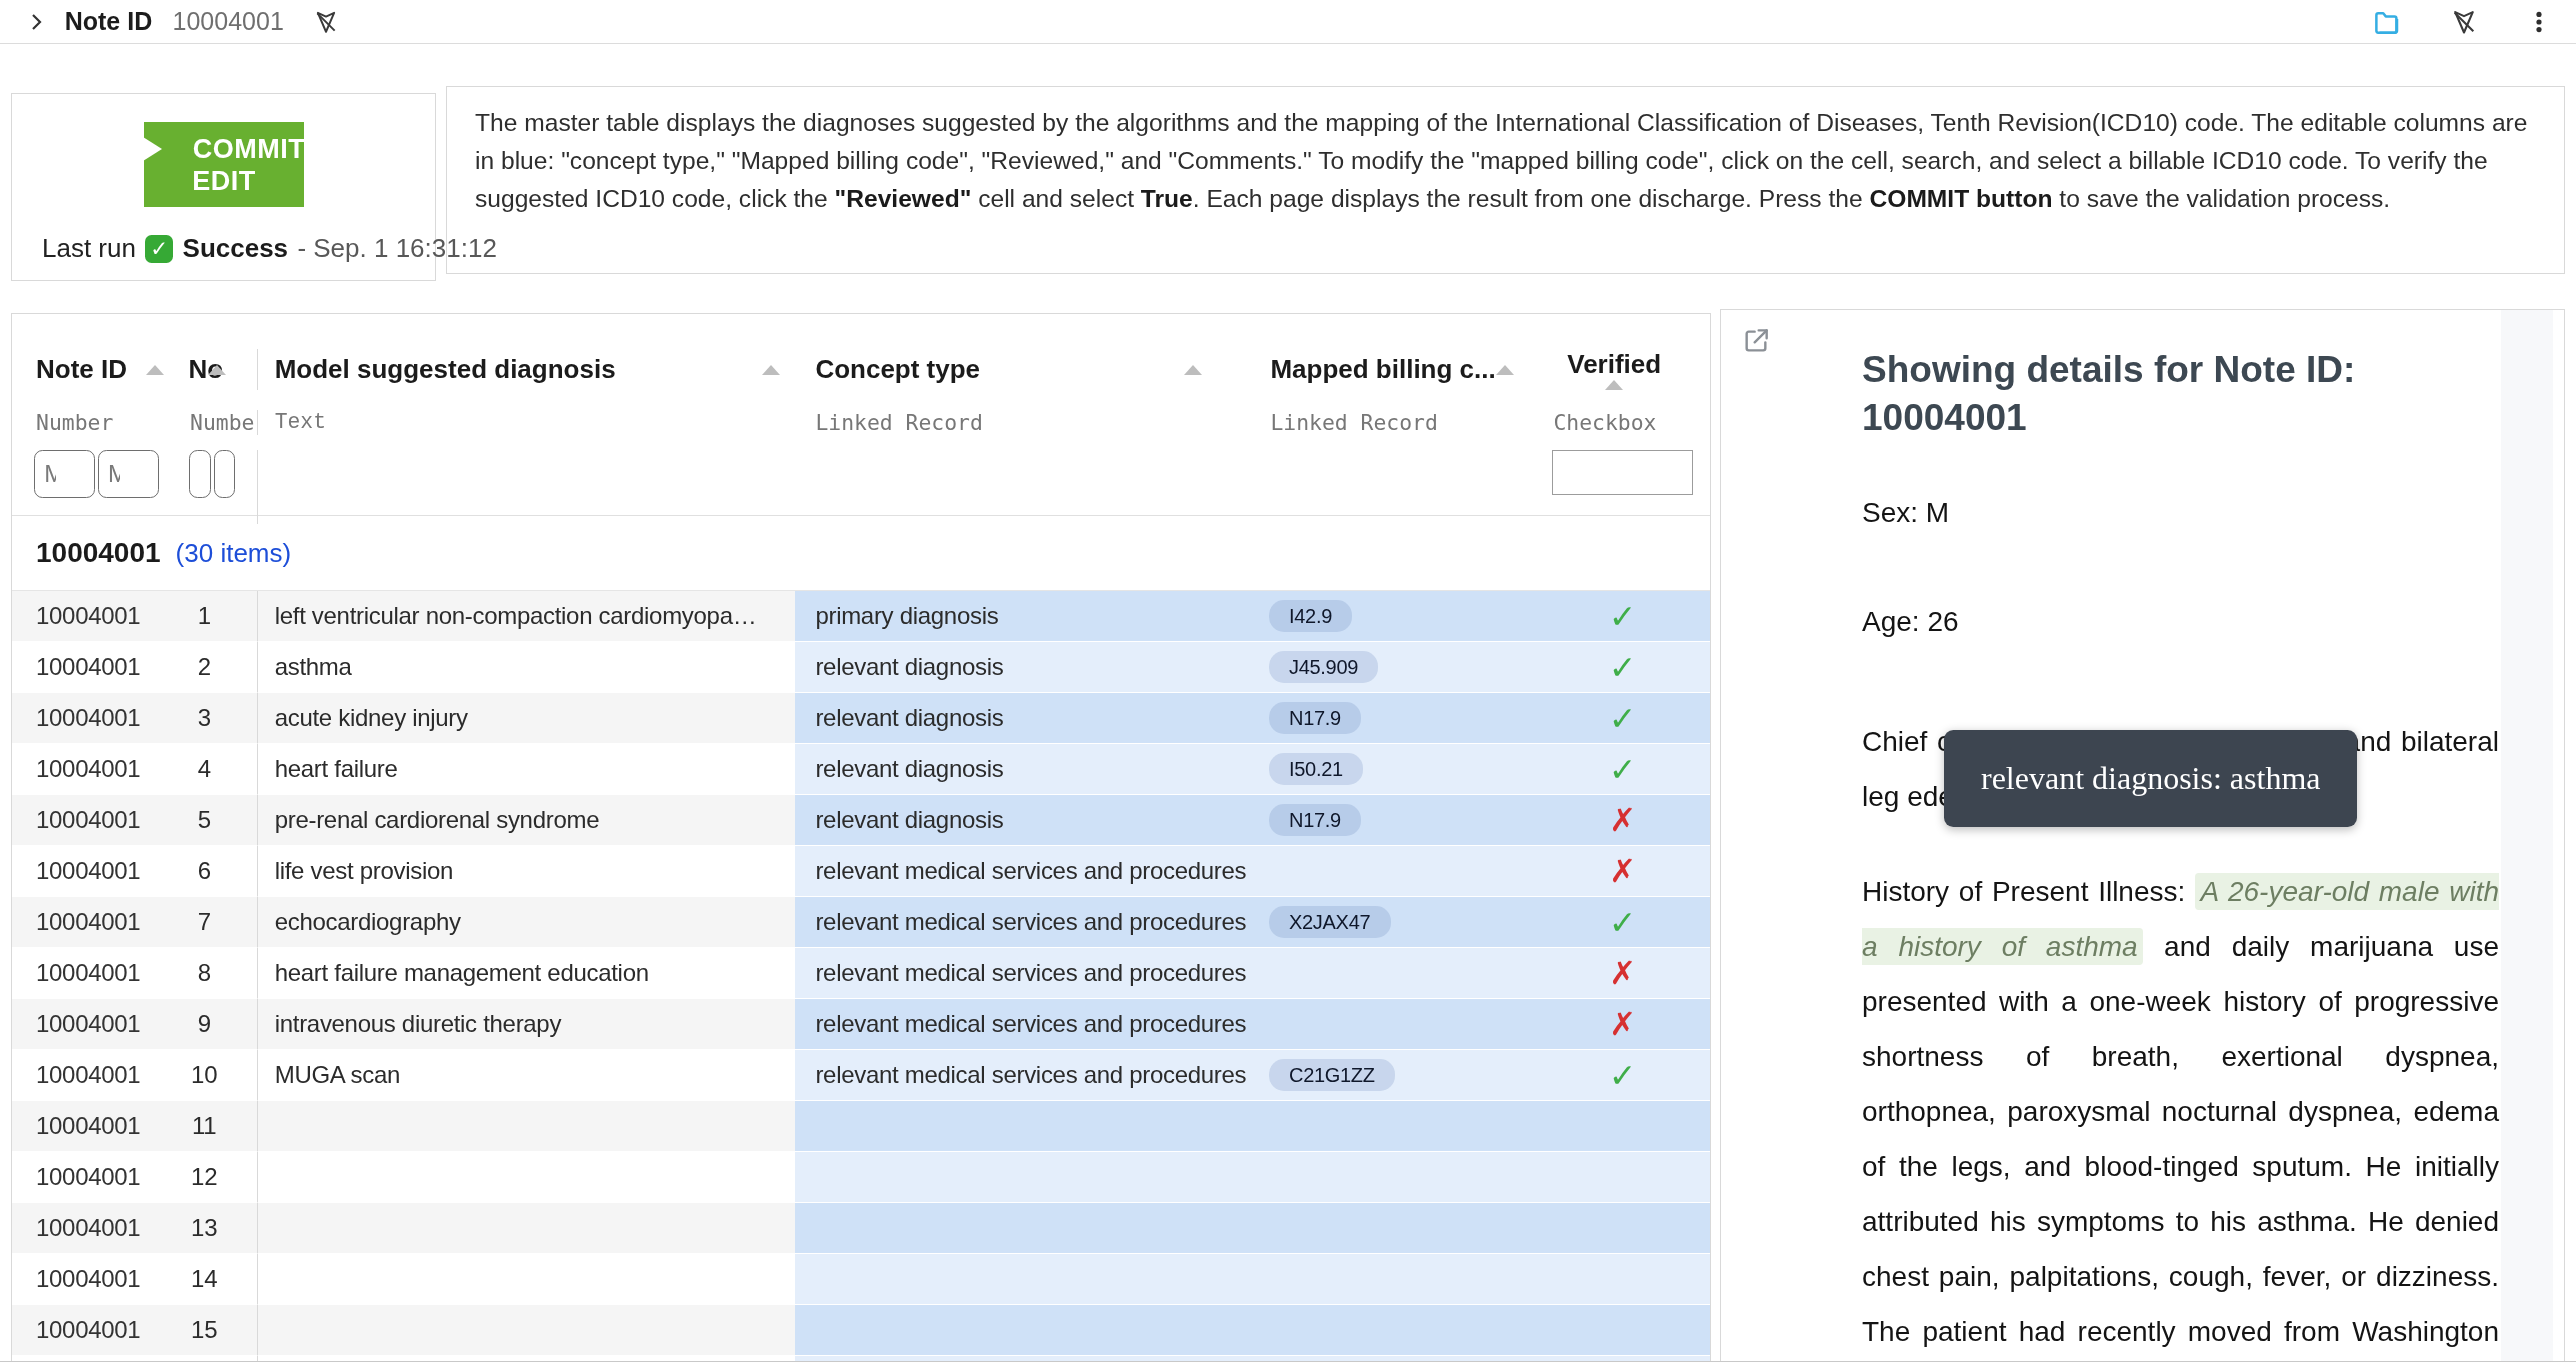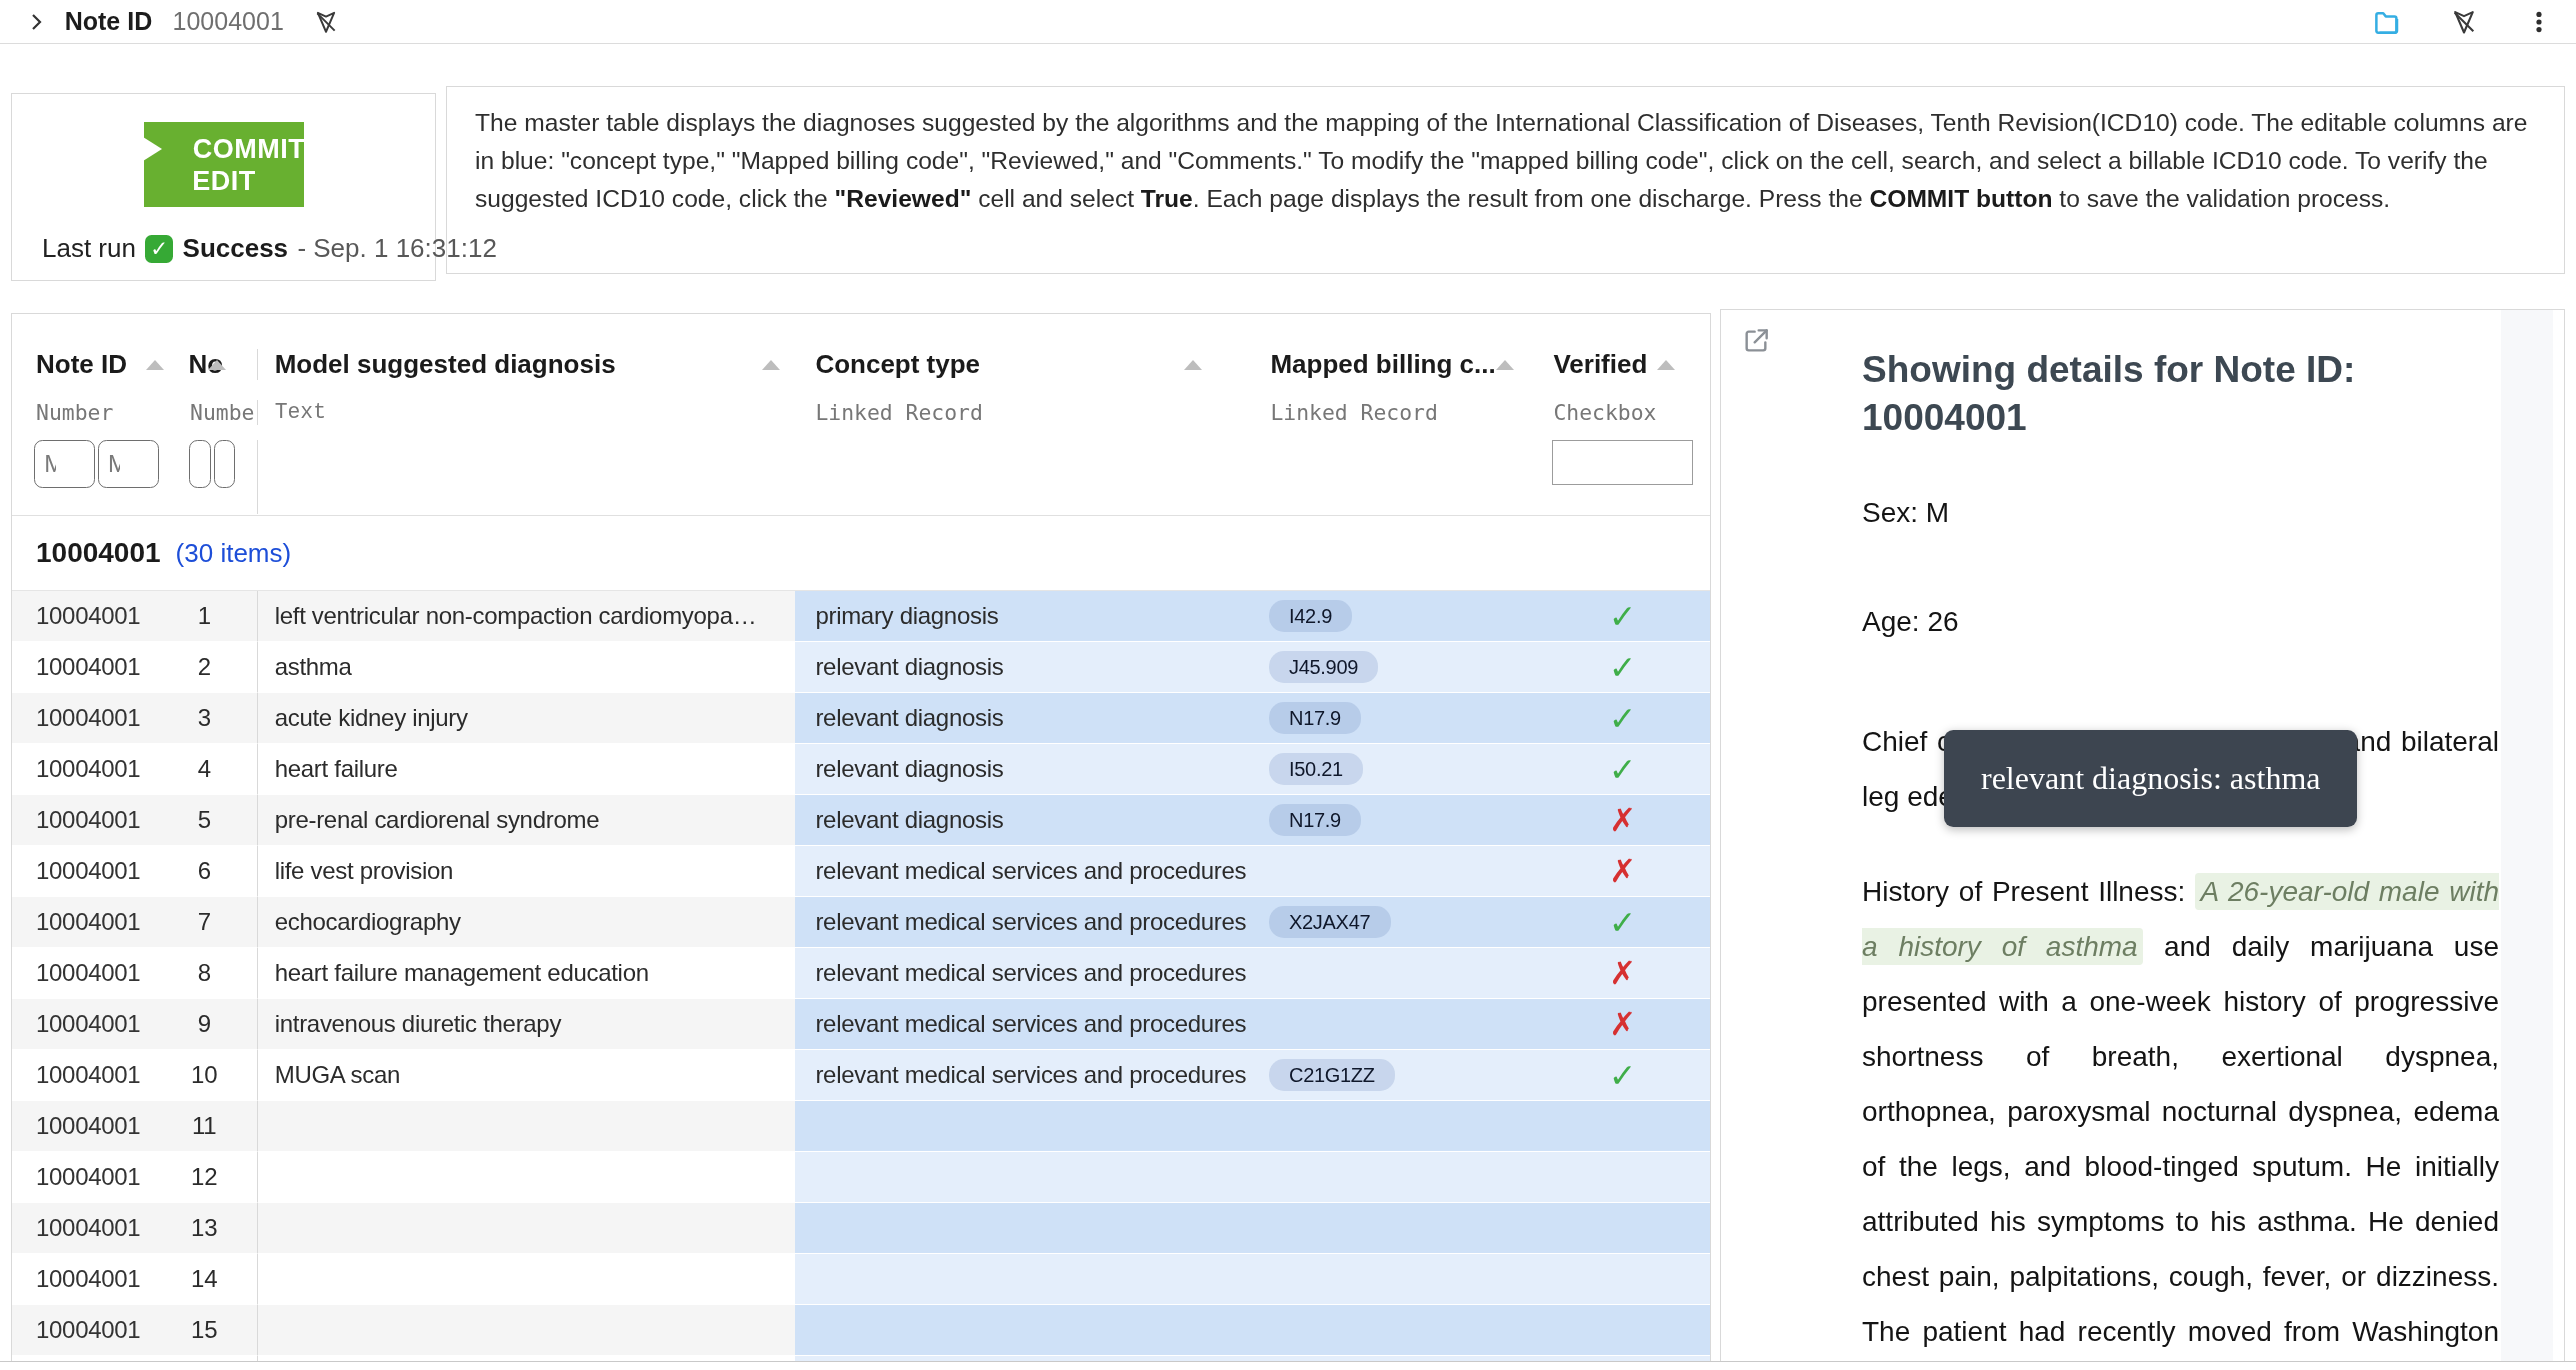--- a/index.html
+++ b/index.html
@@ -37,21 +37,21 @@
   .grid{display:grid;grid-template-columns:156px 90px 537px 455px 283px 179px;}
   .thead{border-bottom:0.9px solid #e0e0e0;height:202px;box-sizing:border-box;}
   .hlabels{padding-top:35px;}
   .hcell{display:flex;align-items:center;font-weight:bold;font-size:26px;color:#1b1b1b;white-space:nowrap;overflow:hidden;cursor:pointer;}
   .hcell.c1{padding-left:24px;gap:18.6px;}
   .hcell.c2{padding-left:20.4px;gap:9px;border-right:0.9px solid #d9d9d9;}
   .hcell.c2 .tri{margin-left:-24px;}
   .hcell.c3{padding-left:16.7px;justify-content:space-between;padding-right:15px;}
   .hcell.c4{padding-left:20.4px;justify-content:space-between;padding-right:48px;}
   .hcell.c5{padding-left:20.4px;justify-content:space-between;padding-right:41px;}
-  .hcell.c6{padding-left:20.4px;justify-content:space-between;padding-right:37px;}
+  .hcell.c6{padding-left:20.4px;justify-content:space-between;padding-right:37px;flex-direction:column;}
   .tri{width:0;height:0;border-left:9.3px solid transparent;border-right:9.3px solid transparent;border-bottom:10.2px solid #bdbdbd;flex:none;}
   .htypes{margin-top:20.4px;}
   .tcellt{font-family:"DejaVu Sans Mono","Liberation Mono",monospace;font-size:21.4px;color:#777;white-space:nowrap;overflow:hidden;}
   .tcellt.c1{padding-left:24px;}
   .tcellt.c2{padding-left:22px;border-right:0.9px solid #d9d9d9;}
   .tcellt.c3{padding-left:16.7px;font-family:Liberation Mono, monospace;}
   .tcellt.c4{padding-left:20.4px;}
   .tcellt.c5{padding-left:20.4px;}
   .tcellt.c6{padding-left:20.4px;}
   .hfilters{margin-top:15px;height:74px;}

